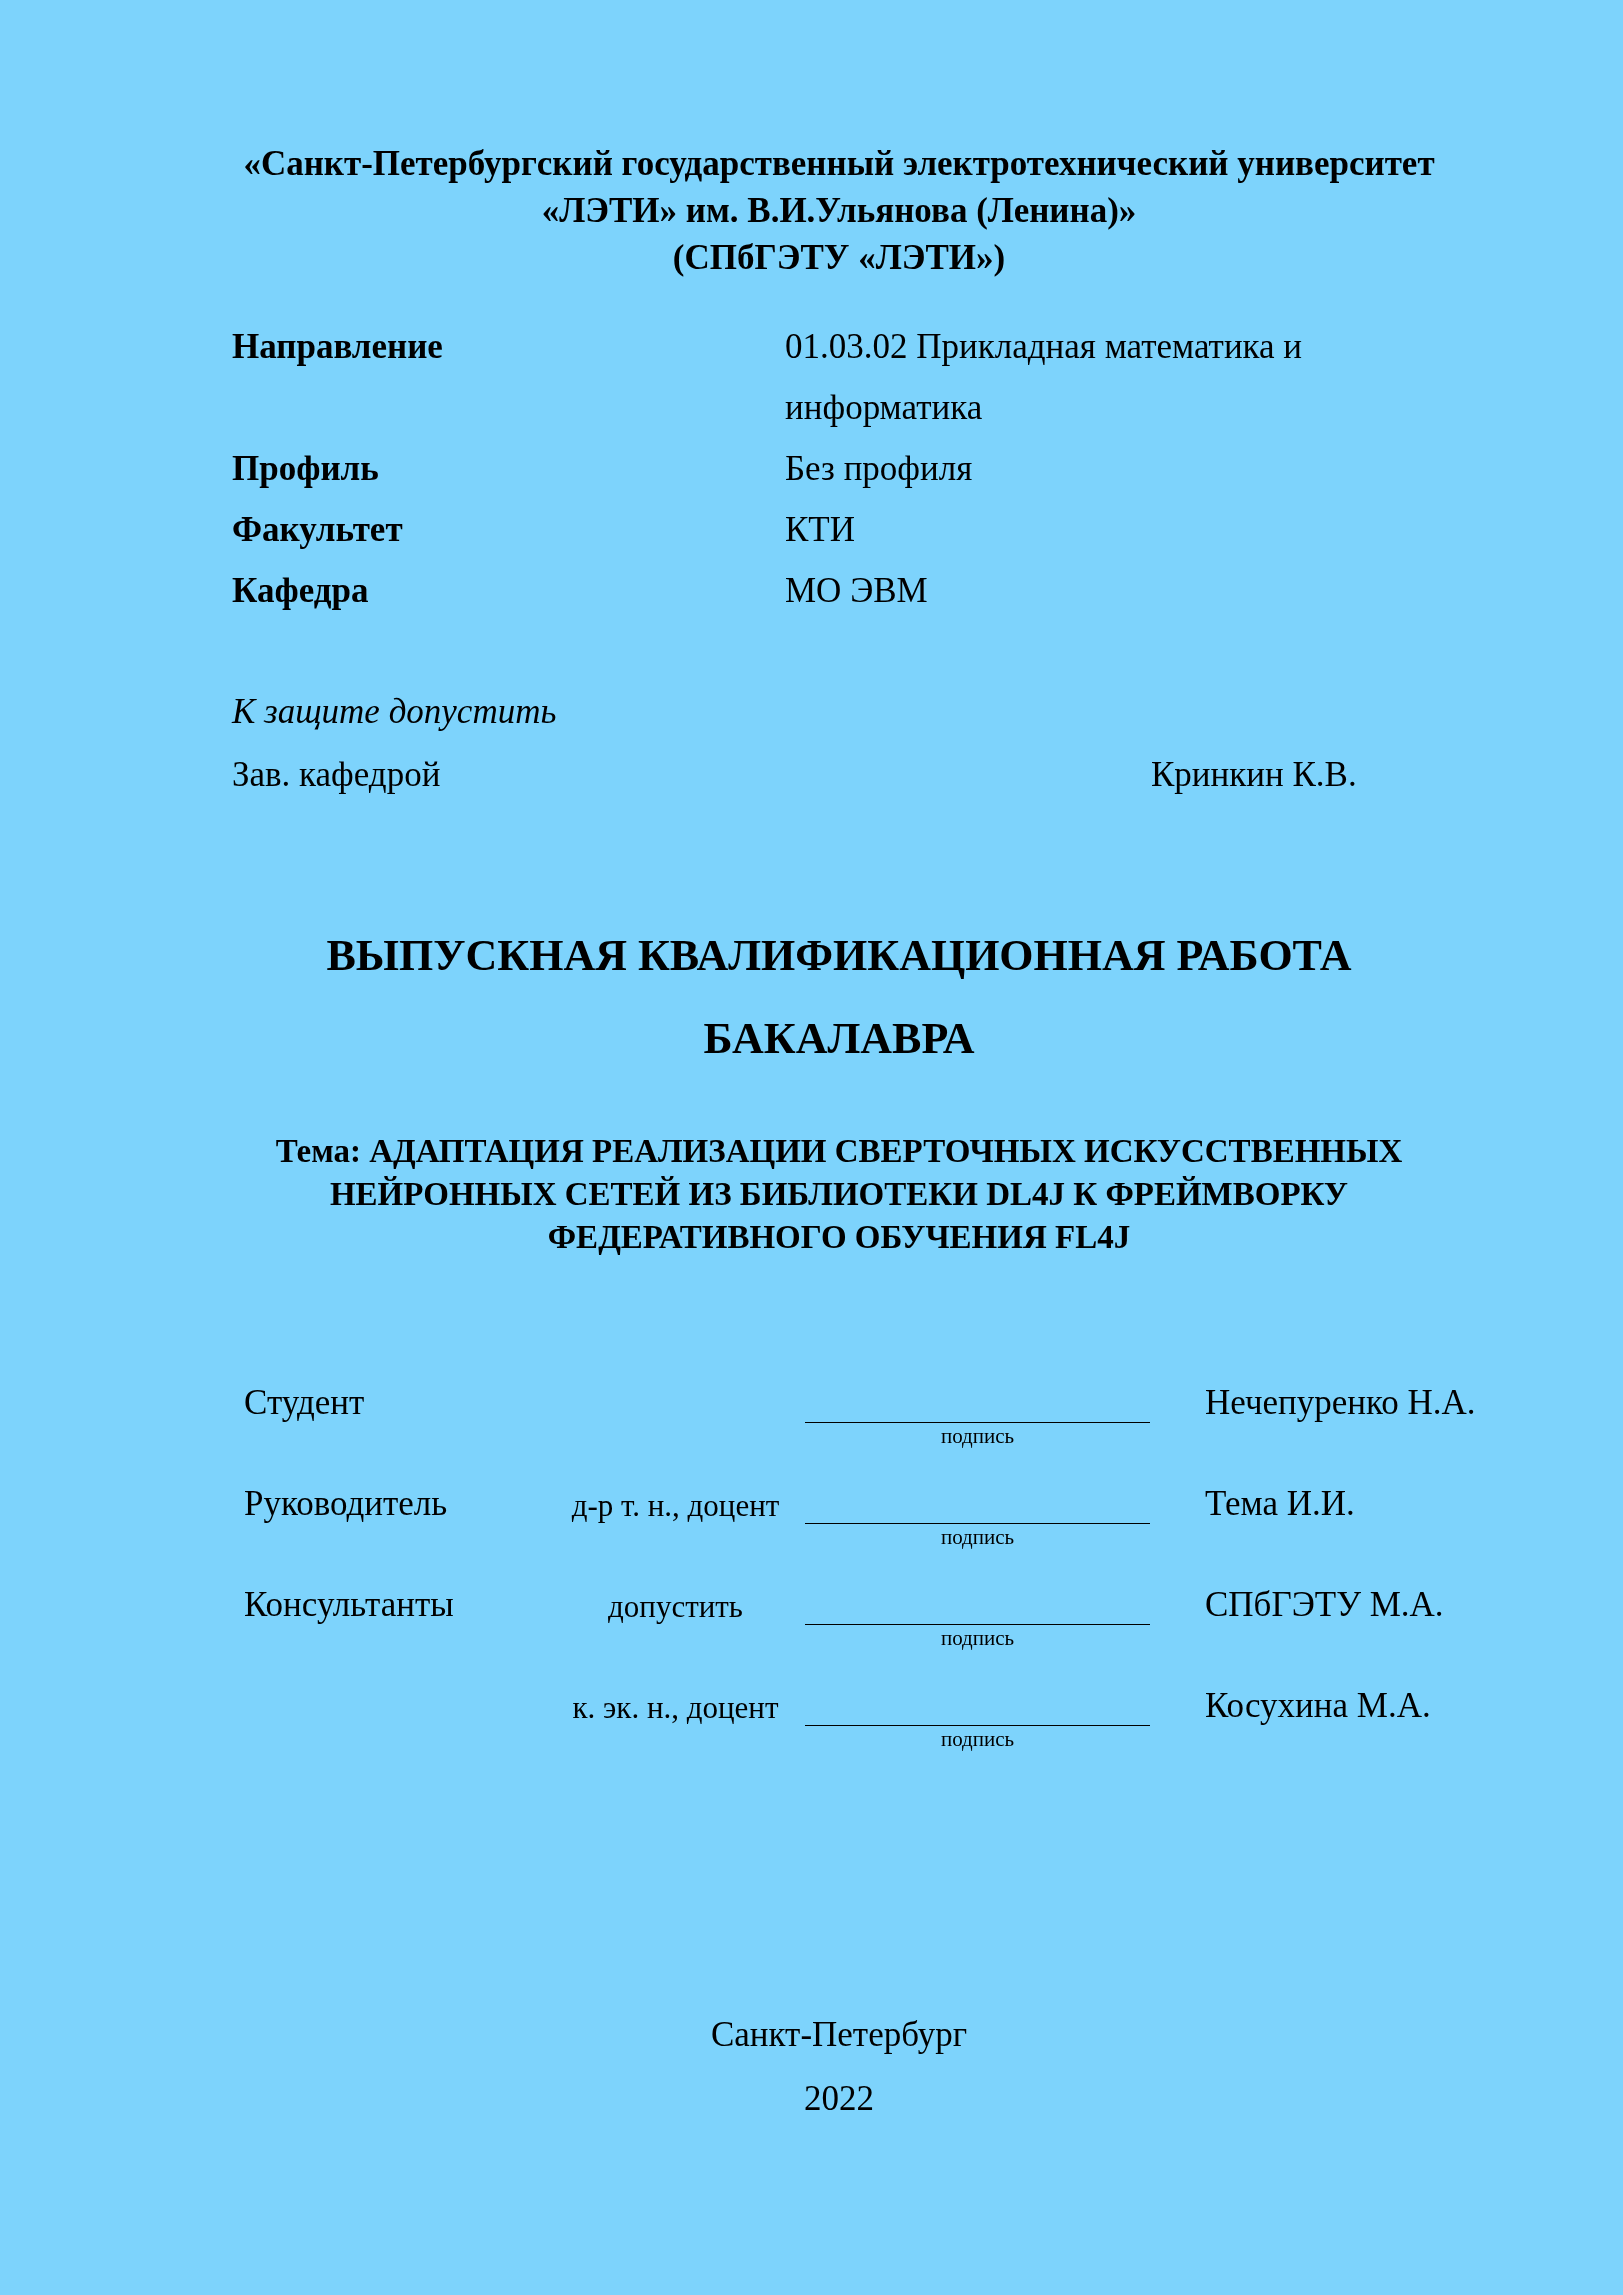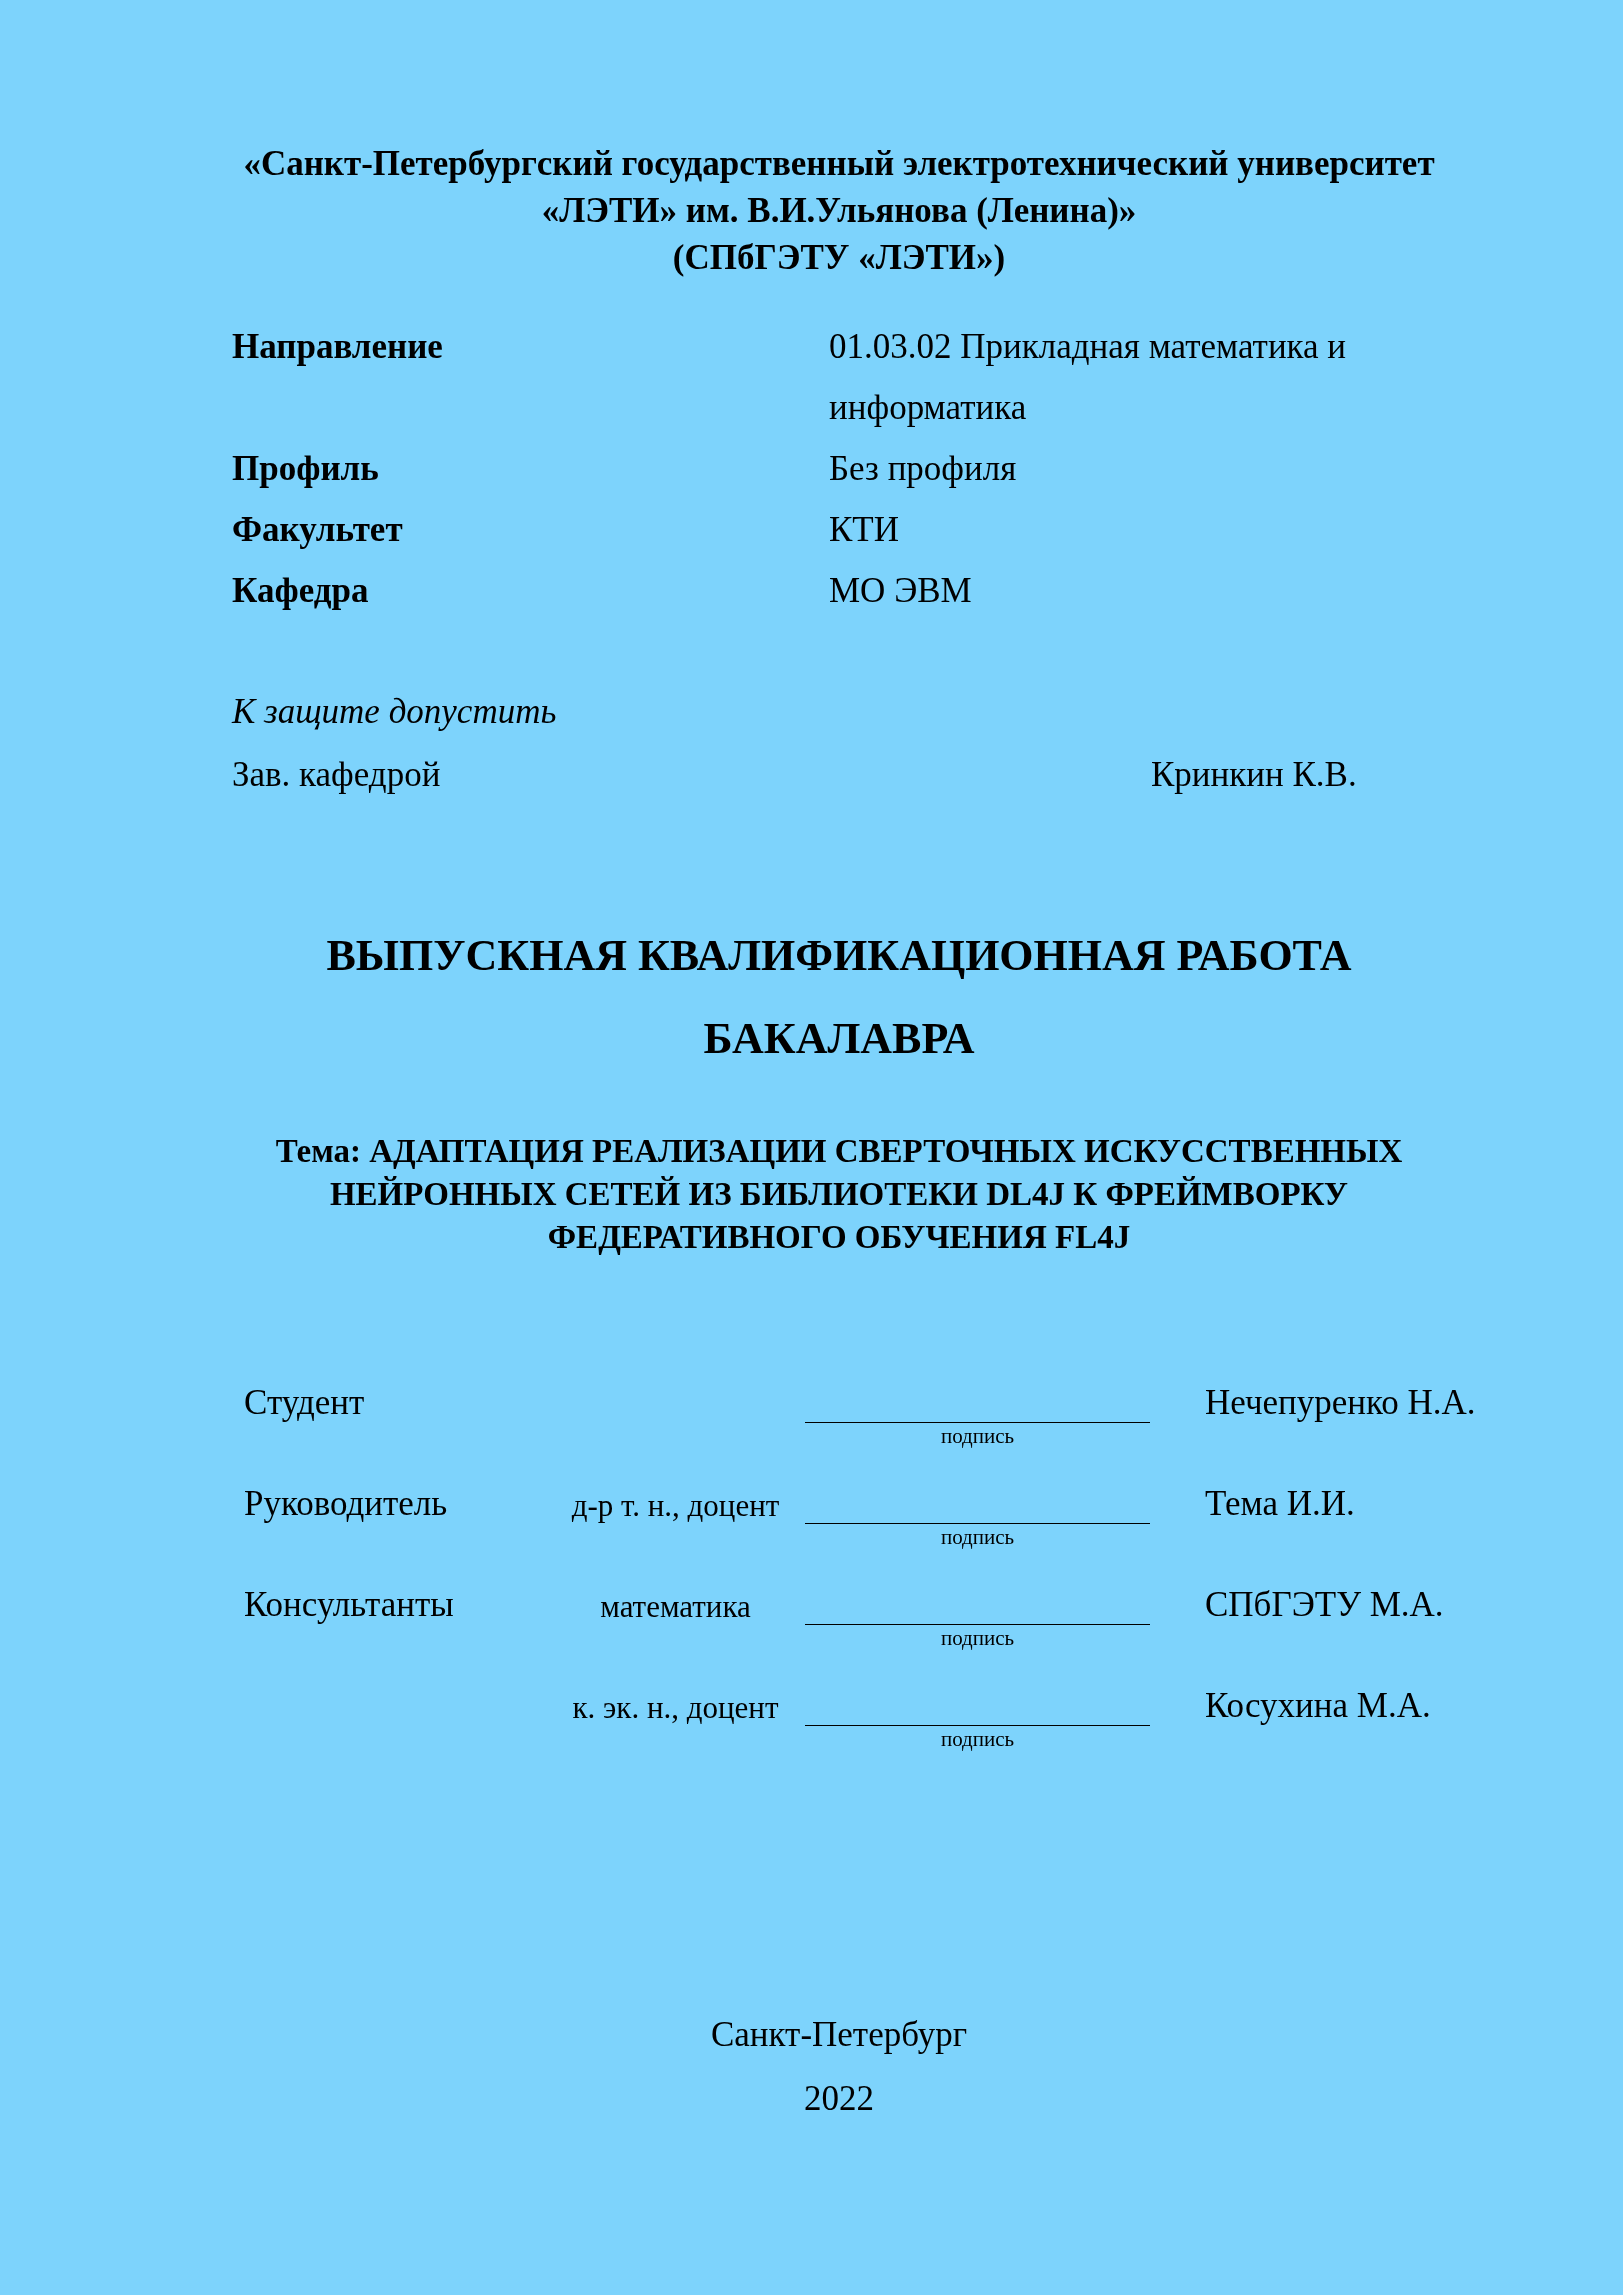--- a/index.html
+++ b/index.html
@@ -31,21 +31,21 @@
 
   
   .program {
     position: absolute;
     top: 316px;
     left: 232px;
     right: 145px;
     font-size: 35px;
     line-height: 61px;
   }
-  .program-row { display: flex; align-items: flex-start; gap: 44px; }
+  .program-row { display: flex; align-items: flex-start; }
   .program-label { width: 553px; font-weight: bold; }
   .program-value { width: 628px; }
 
   
   .approval {
     position: absolute;
     top: 680px;
     left: 232px;
     right: 145px;
     font-size: 35px;
@@ -199,21 +199,21 @@
       <div class="sig-qual">д-р т. н., доцент</div>
       <div class="sig-line-block">
         <div class="sig-line"></div>
         <div class="sig-caption">подпись</div>
       </div>
       <div class="sig-name">Тема И.И.</div>
     </div>
 
     <div class="sig-row">
       <div class="sig-role">Консультанты</div>
-      <div class="sig-qual">математика</div>
+      <div class="sig-qual">допустить</div>
       <div class="sig-line-block">
         <div class="sig-line"></div>
         <div class="sig-caption">подпись</div>
       </div>
       <div class="sig-name">СПбГЭТУ М.А.</div>
     </div>
 
     <div class="sig-row">
       <div class="sig-role"></div>
       <div class="sig-qual">к. эк. н., доцент</div>

